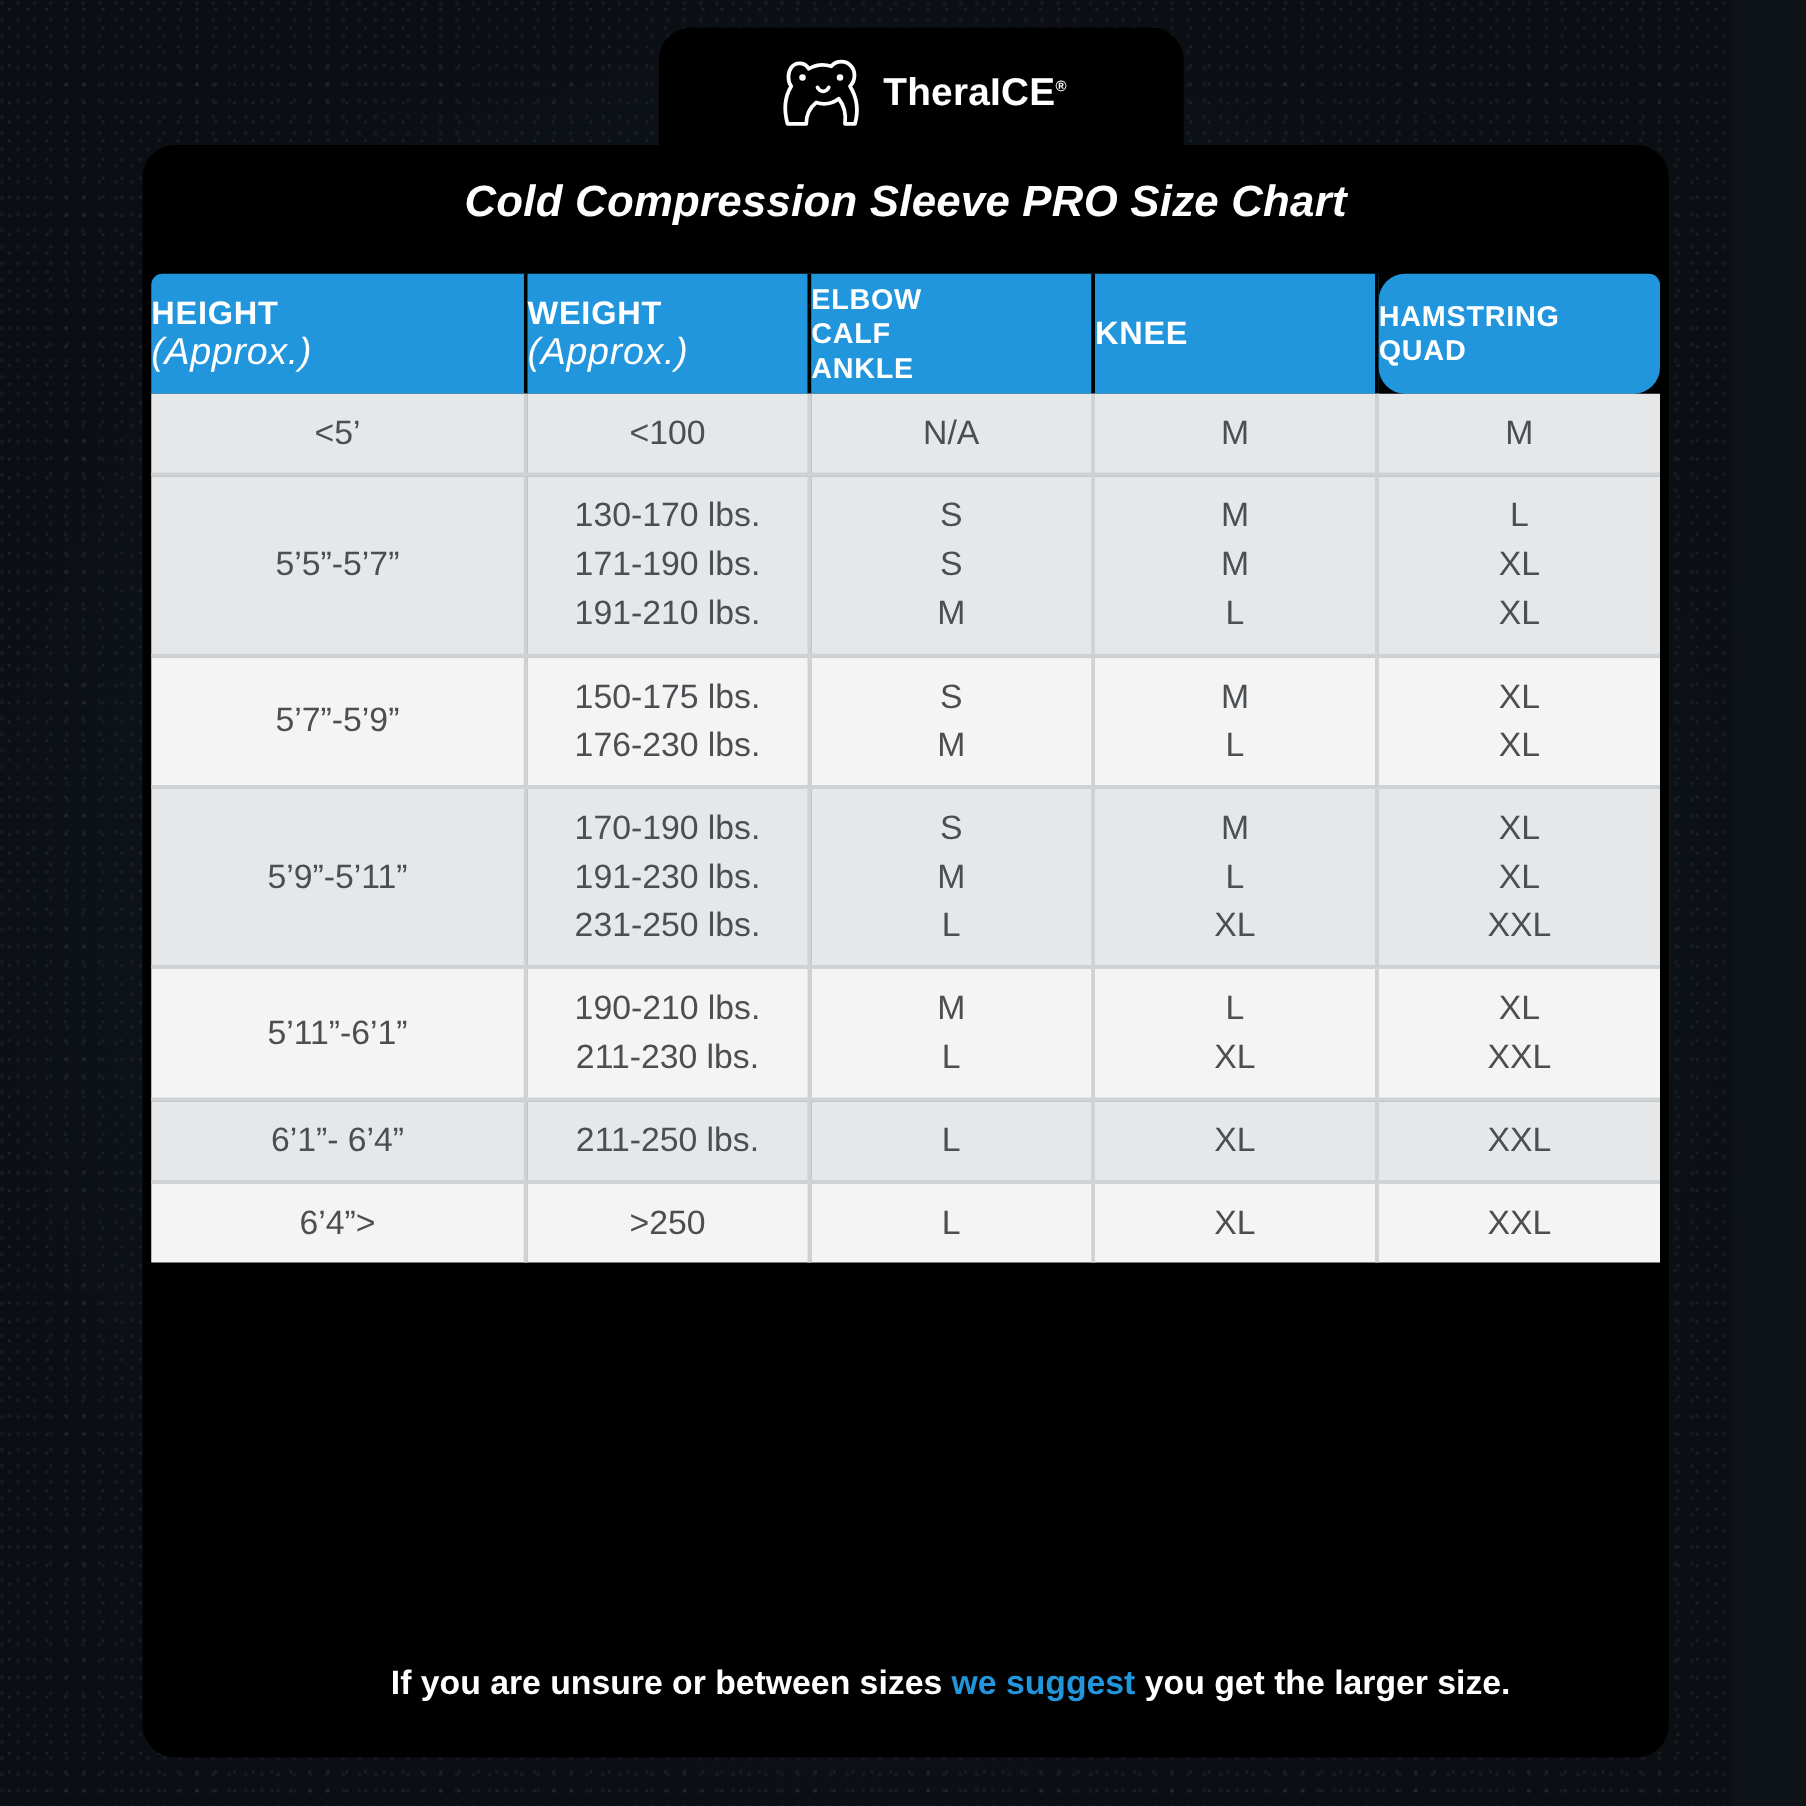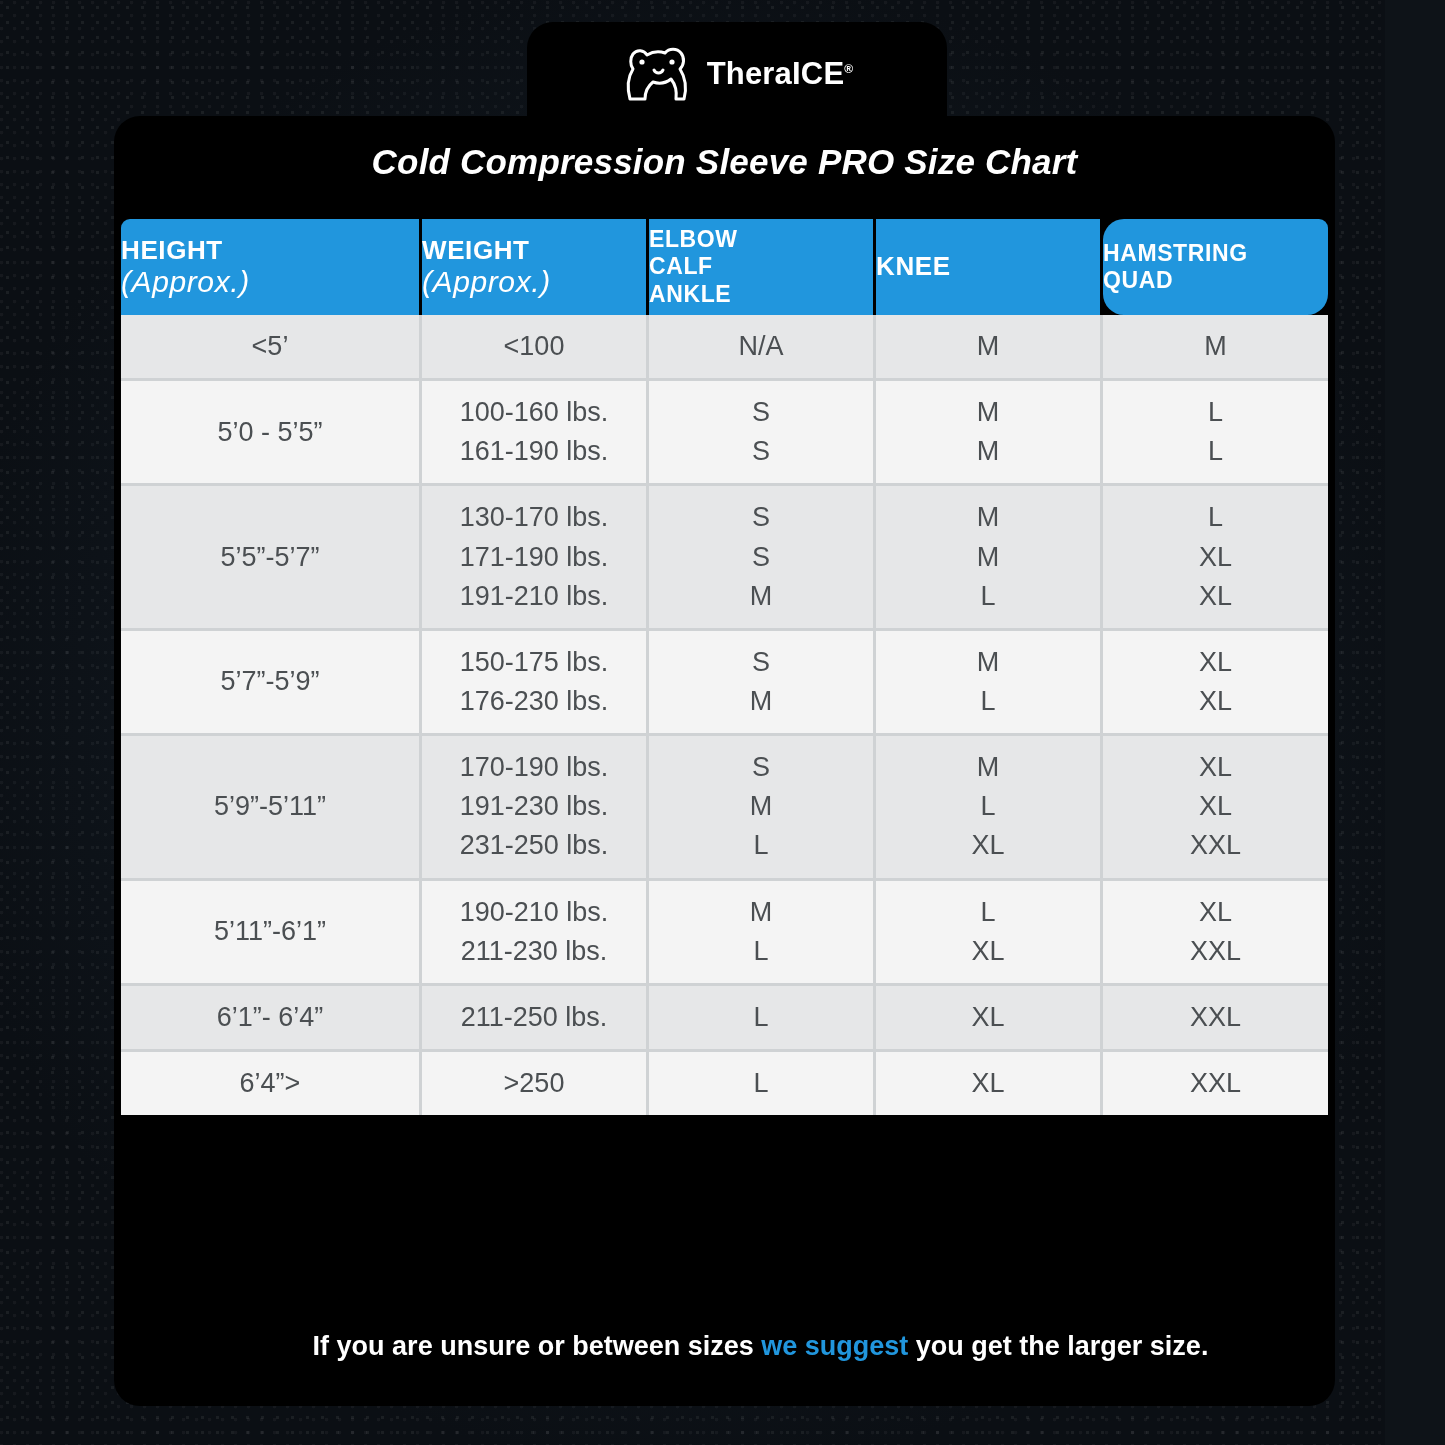--- a/index.html
+++ b/index.html
@@ -219,47 +219,20 @@
                   <div>M</div>
                 </div>
               </td>
             <td>
                 <div class="stack">
                   <div>M</div>
                 </div>
               </td>
           </tr>
 
-          <tr class="light">
-            <td>5’0 - 5’5”</td>
-            <td>
-                <div class="stack">
-              <div>100-160 lbs.</div>
-                  <div>161-190 lbs.</div>
-                </div>
-              </td>
-            <td>
-                <div class="stack">
-              <div>S</div>
-                  <div>S</div>
-                </div>
-              </td>
-            <td>
-                <div class="stack">
-              <div>M</div>
-                  <div>M</div>
-                </div>
-              </td>
-            <td>
-                <div class="stack">
-              <div>L</div>
-                  <div>L</div>
-                </div>
-              </td>
-          </tr>
 
           <tr class="shade">
             <td>5’5”-5’7”</td>
             <td>
                 <div class="stack">
               <div>130-170 lbs.</div>
                   <div>171-190 lbs.</div>
                   <div>191-210 lbs.</div>
                 </div>
               </td>

